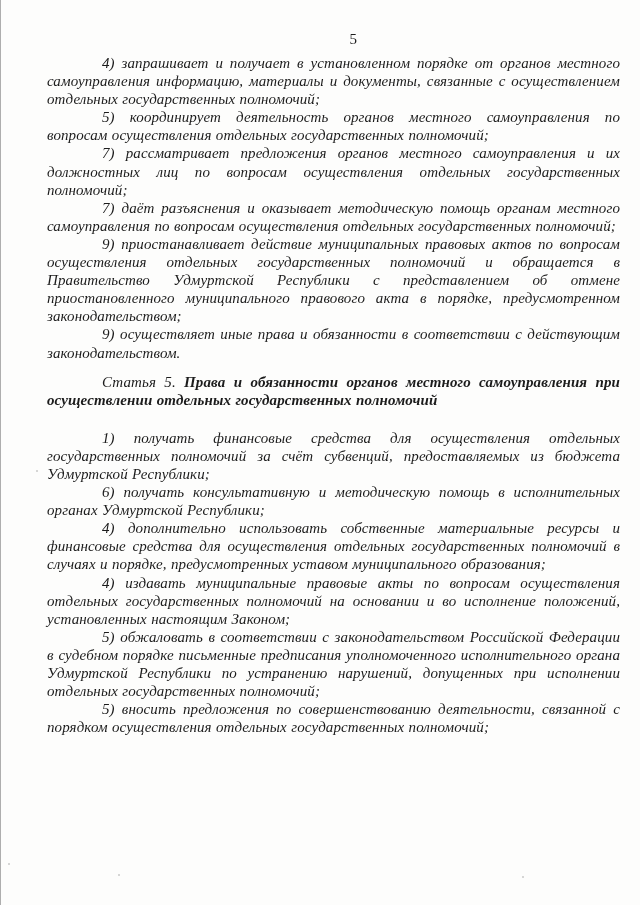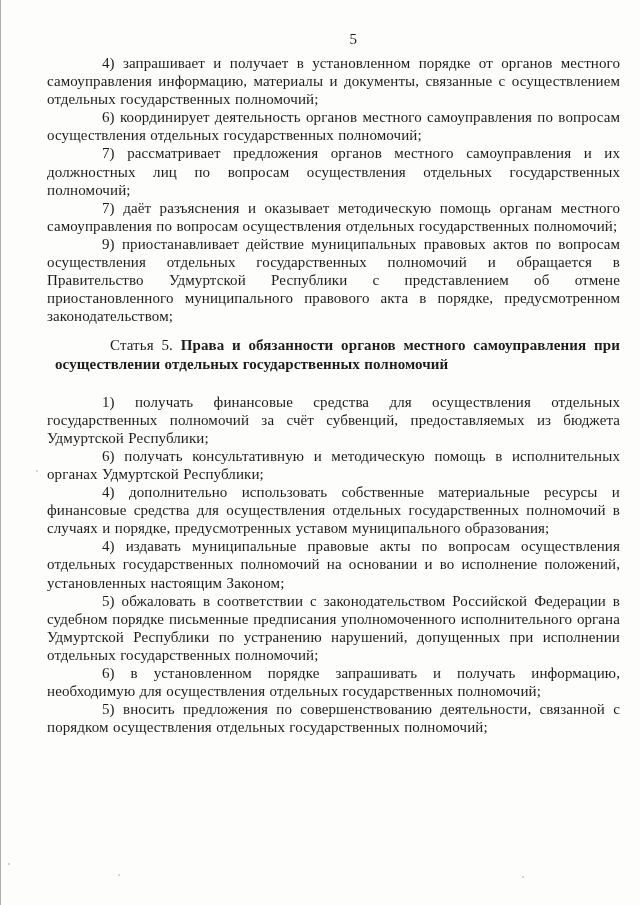--- a/index.html
+++ b/index.html
@@ -39,32 +39,33 @@
   }
   .page-number {
     text-align: center;
     font-size: 15px;
     line-height: 18px;
     margin: 0 0 6px 40px;
     letter-spacing: 0.3px;
   }
   .doc-body {
     width: 573px;
+    font-style: italic;
   }
   .para {
     margin: 0;
     font-size: 15px;
     line-height: 18.1px;
     text-align: justify;
     text-indent: 55px;
     letter-spacing: 0.1px;
     word-spacing: 0.5px;
   }
   .para.heading {
-    margin: 11px 0 20px 8px;
+    margin: 11px 0 20px 0;
   }
   .para.heading .title-bold {
     font-weight: bold;
   }
 </style>
 </head>
 <body>
 
 <div class="scan-page">
   <div class="scan-edge"></div>
@@ -73,28 +74,28 @@
   <div class="speck" style="left:8px;   top:863px;"></div>
   <div class="speck" style="left:522px; top:876px;"></div>
   <div class="speck" style="left:36px;  top:470px;"></div>
   <div class="speck" style="left:610px; top:300px;"></div>
   <div class="speck" style="left:95px;  top:655px;"></div>
 
   <div class="page-number">5</div>
 
   <div class="doc-body">
     <p class="para">4) запрашивает и получает в установленном порядке от органов местного самоуправления информацию, материалы и документы, связанные с осуществлением отдельных государственных полномочий;</p>
-    <p class="para">6) координирует деятельность органов местного самоуправления по вопросам осуществления отдельных государственных полномочий;</p>
+    <p class="para">5) координирует деятельность органов местного самоуправления по вопросам осуществления отдельных государственных полномочий;</p>
     <p class="para">7) рассматривает предложения органов местного самоуправления и их должностных лиц по вопросам осуществления отдельных государственных полномочий;</p>
     <p class="para">7) даёт разъяснения и оказывает методическую помощь органам местного самоуправления по вопросам осуществления отдельных государственных полномочий;</p>
     <p class="para">9) приостанавливает действие муниципальных правовых актов по вопросам осуществления отдельных государственных полномочий и обращается в Правительство Удмуртской Республики с представлением об отмене приостановленного муниципального правового акта в порядке, предусмотренном законодательством;</p>
+    <p class="para">9) осуществляет иные права и обязанности в соответствии с действующим законодательством.</p>
 
     <p class="para heading"><span>Статья 5.</span> <span class="title-bold">Права и обязанности органов местного самоуправления при осуществлении отдельных государственных полномочий</span></p>
 
     <p class="para">1) получать финансовые средства для осуществления отдельных государственных полномочий за счёт субвенций, предоставляемых из бюджета Удмуртской Республики;</p>
     <p class="para">6) получать консультативную и методическую помощь в исполнительных органах Удмуртской Республики;</p>
     <p class="para">4) дополнительно использовать собственные материальные ресурсы и финансовые средства для осуществления отдельных государственных полномочий в случаях и порядке, предусмотренных уставом муниципального образования;</p>
     <p class="para">4) издавать муниципальные правовые акты по вопросам осуществления отдельных государственных полномочий на основании и во исполнение положений, установленных настоящим Законом;</p>
     <p class="para">5) обжаловать в соответствии с законодательством Российской Федерации в судебном порядке письменные предписания уполномоченного исполнительного органа Удмуртской Республики по устранению нарушений, допущенных при исполнении отдельных государственных полномочий;</p>
-    <p class="para">6) в установленном порядке запрашивать и получать информацию, необходимую для осуществления отдельных государственных полномочий;</p>
     <p class="para">5) вносить предложения по совершенствованию деятельности, связанной с порядком осуществления отдельных государственных полномочий;</p>
   </div>
 </div>
 
 </body></html>

